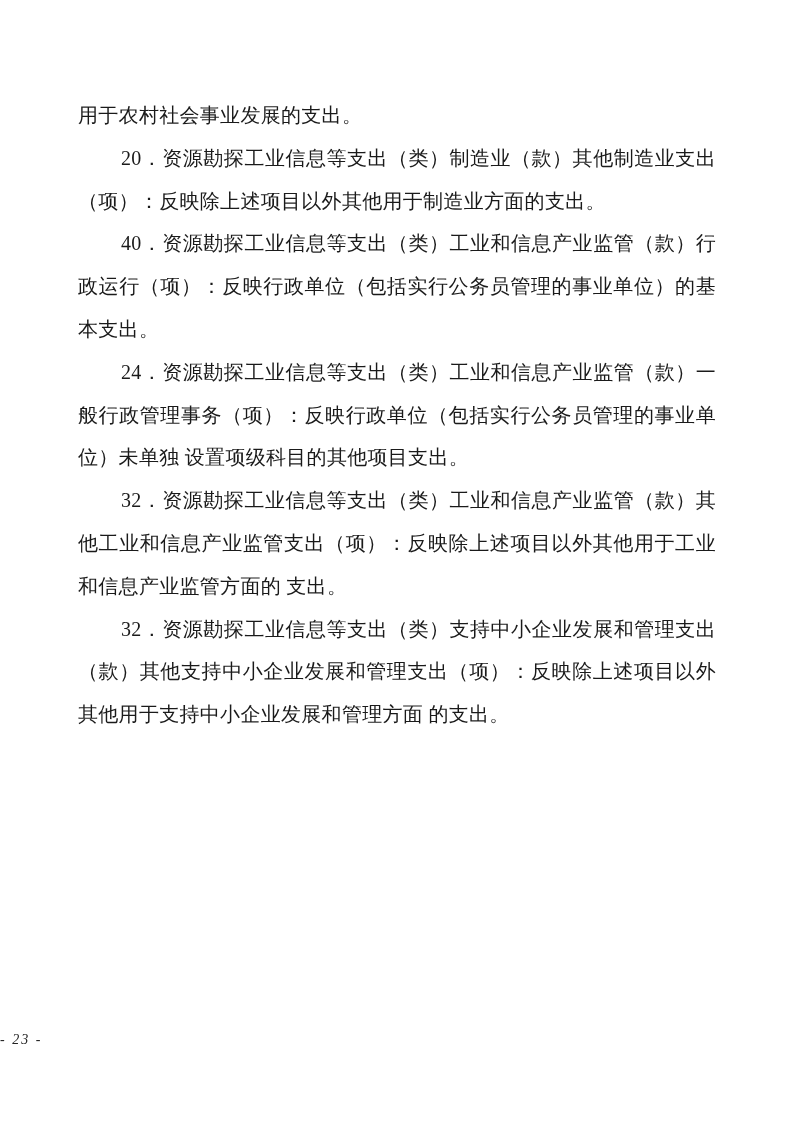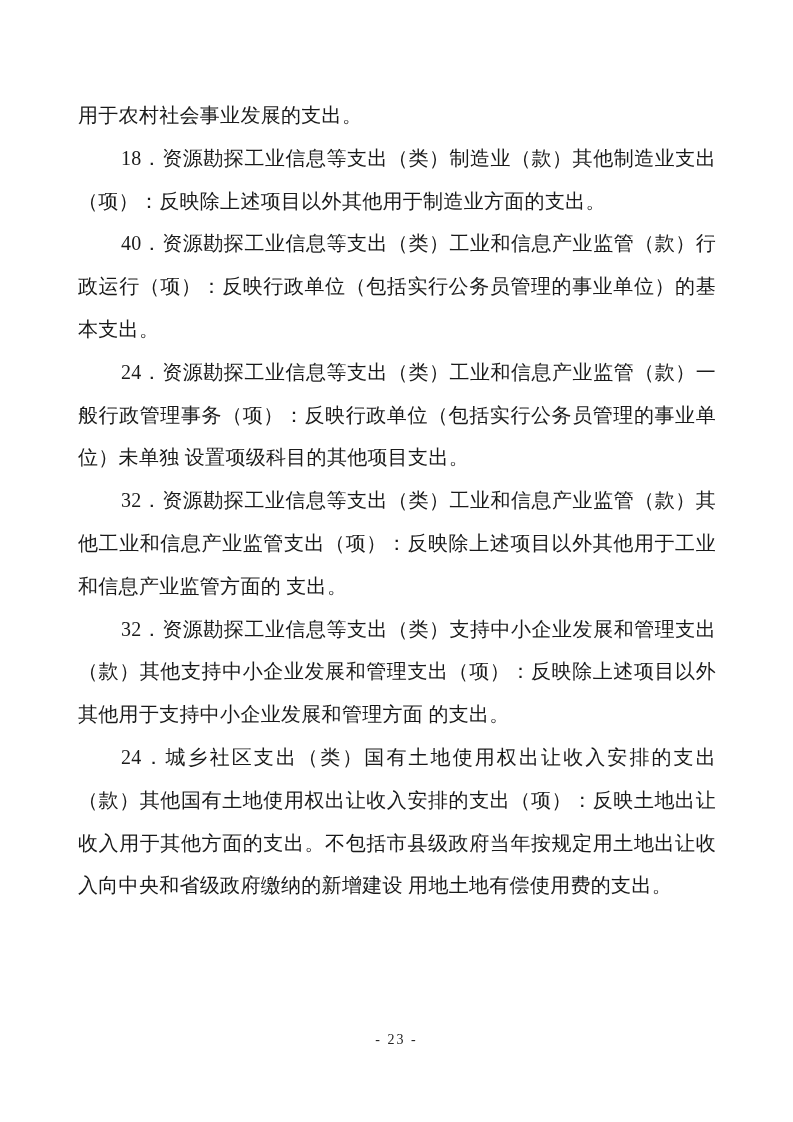--- a/index.html
+++ b/index.html
@@ -32,34 +32,33 @@
     word-break: break-all;
   }
   .content p.indent {
     text-indent: 43px;
   }
   .footer {
     position: absolute;
     top: 1030px;
     left: 0;
     width: 100%;
-    text-align: center;
     font-size: 14px;
     line-height: 20px;
     letter-spacing: 2px;
     color: #222222;
+    font-style: italic;
   }
 </style>
 </head>
 <body>
 
 <div class="page">
   <div class="content">
     <p>用于农村社会事业发展的支出。</p>
-    <p class="indent">18．资源勘探工业信息等支出（类）制造业（款）其他制造业支出（项）：反映除上述项目以外其他用于制造业方面的支出。</p>
+    <p class="indent">20．资源勘探工业信息等支出（类）制造业（款）其他制造业支出（项）：反映除上述项目以外其他用于制造业方面的支出。</p>
     <p class="indent">40．资源勘探工业信息等支出（类）工业和信息产业监管（款）行政运行（项）：反映行政单位（包括实行公务员管理的事业单位）的基本支出。</p>
     <p class="indent">24．资源勘探工业信息等支出（类）工业和信息产业监管（款）一般行政管理事务（项）：反映行政单位（包括实行公务员管理的事业单位）未单独 设置项级科目的其他项目支出。</p>
     <p class="indent">32．资源勘探工业信息等支出（类）工业和信息产业监管（款）其他工业和信息产业监管支出（项）：反映除上述项目以外其他用于工业和信息产业监管方面的 支出。</p>
     <p class="indent">32．资源勘探工业信息等支出（类）支持中小企业发展和管理支出（款）其他支持中小企业发展和管理支出（项）：反映除上述项目以外其他用于支持中小企业发展和管理方面 的支出。</p>
-    <p class="indent">24．城乡社区支出（类）国有土地使用权出让收入安排的支出（款）其他国有土地使用权出让收入安排的支出（项）：反映土地出让收入用于其他方面的支出。不包括市县级政府当年按规定用土地出让收入向中央和省级政府缴纳的新增建设 用地土地有偿使用费的支出。</p>
   </div>
   <div class="footer">- 23 -</div>
 </div>
 
 </body></html>

